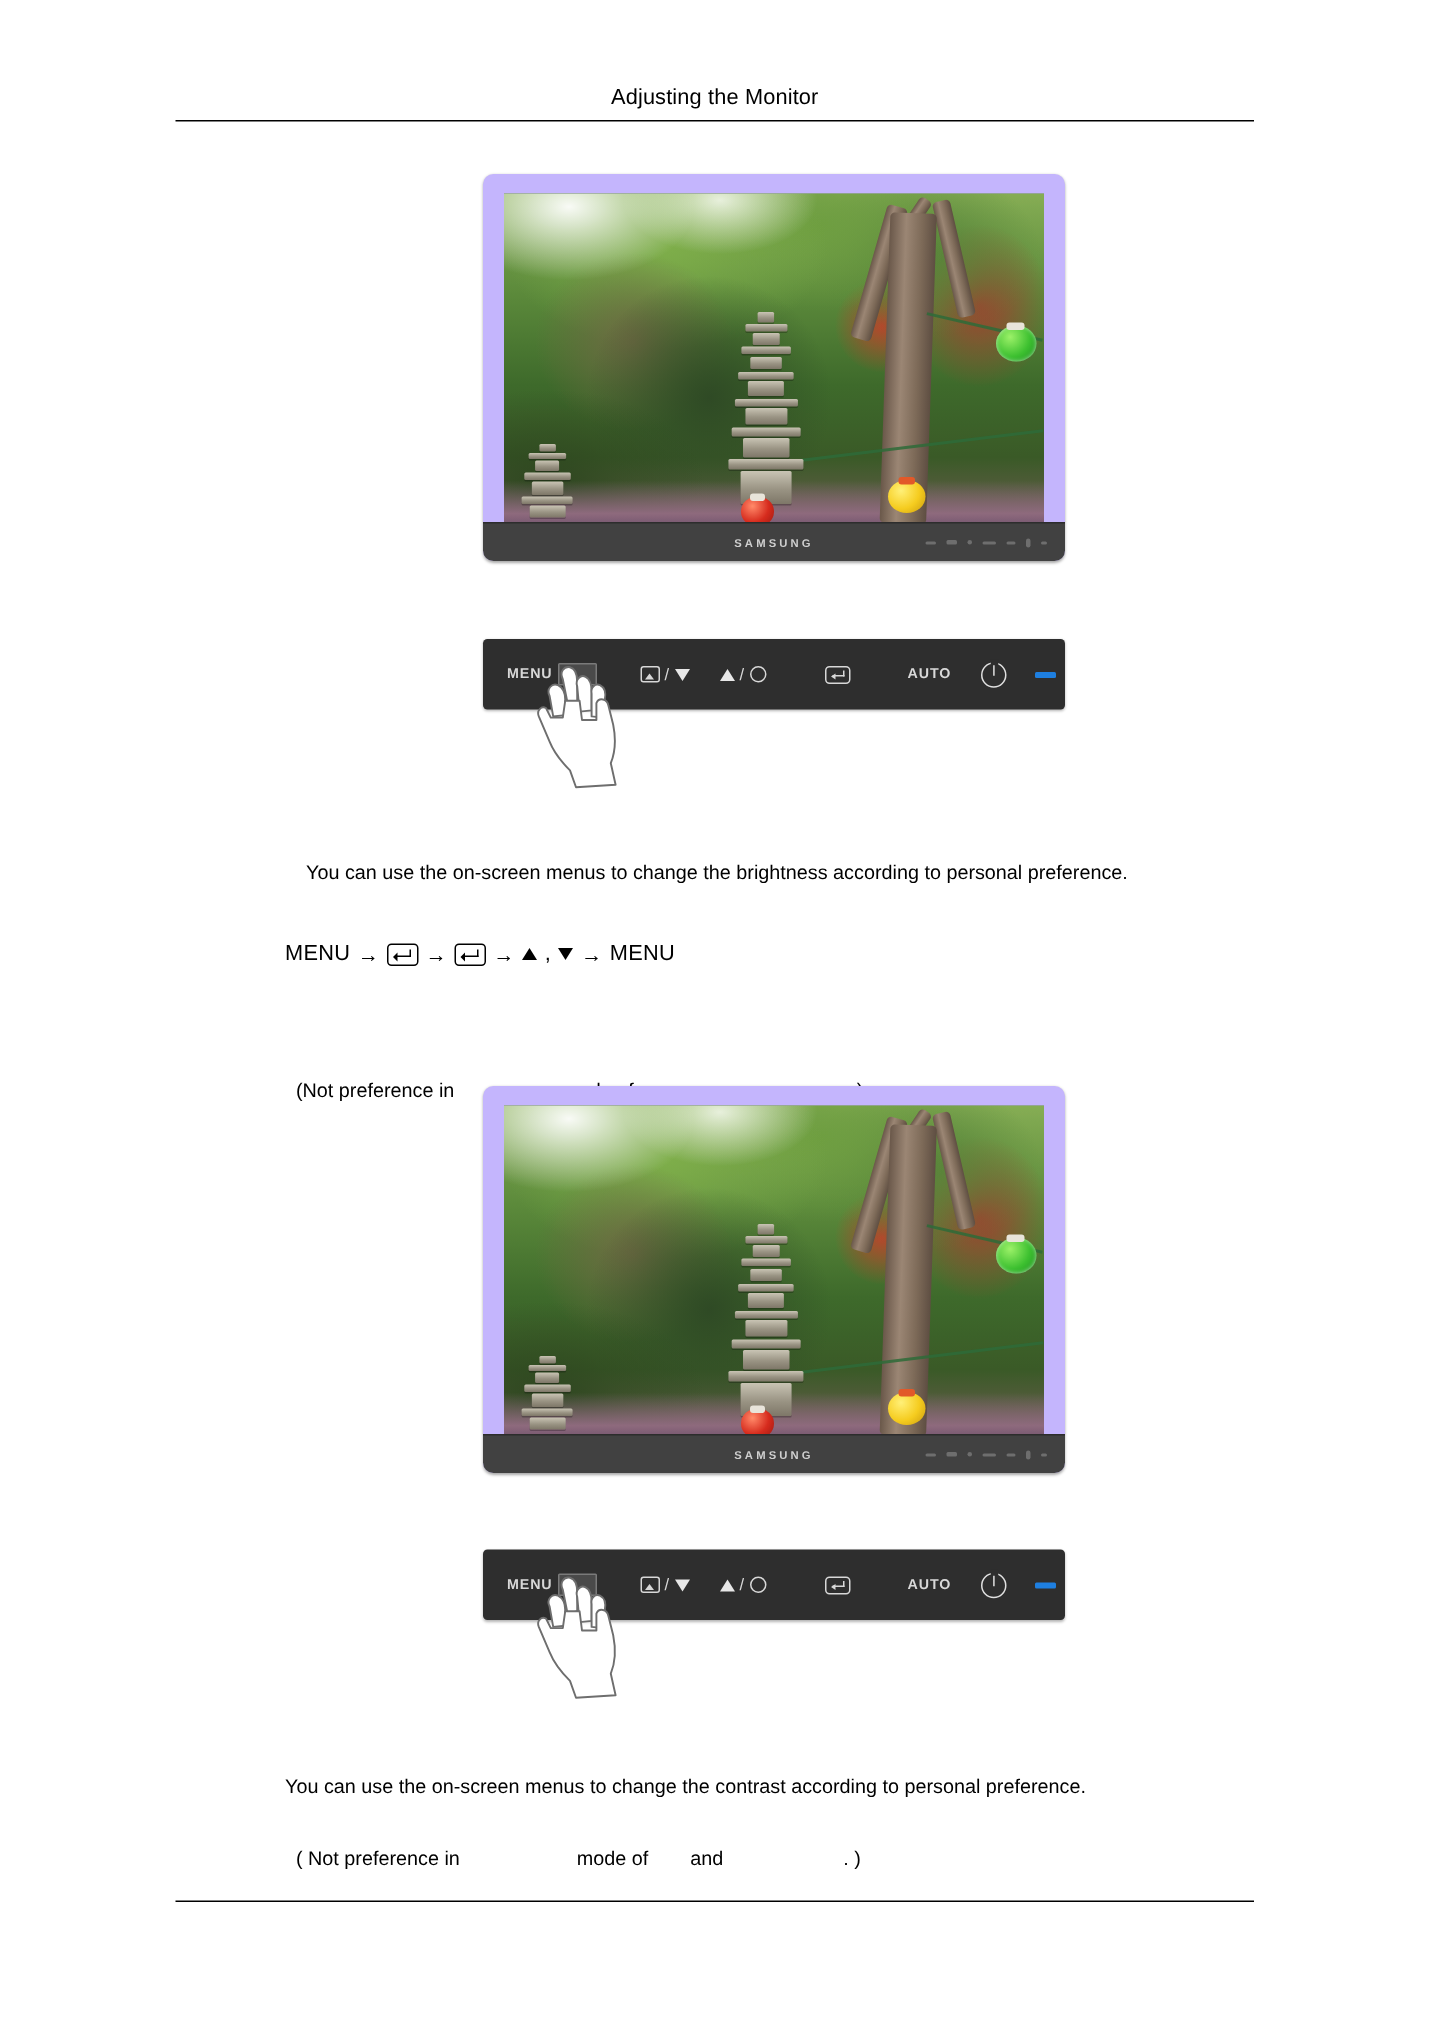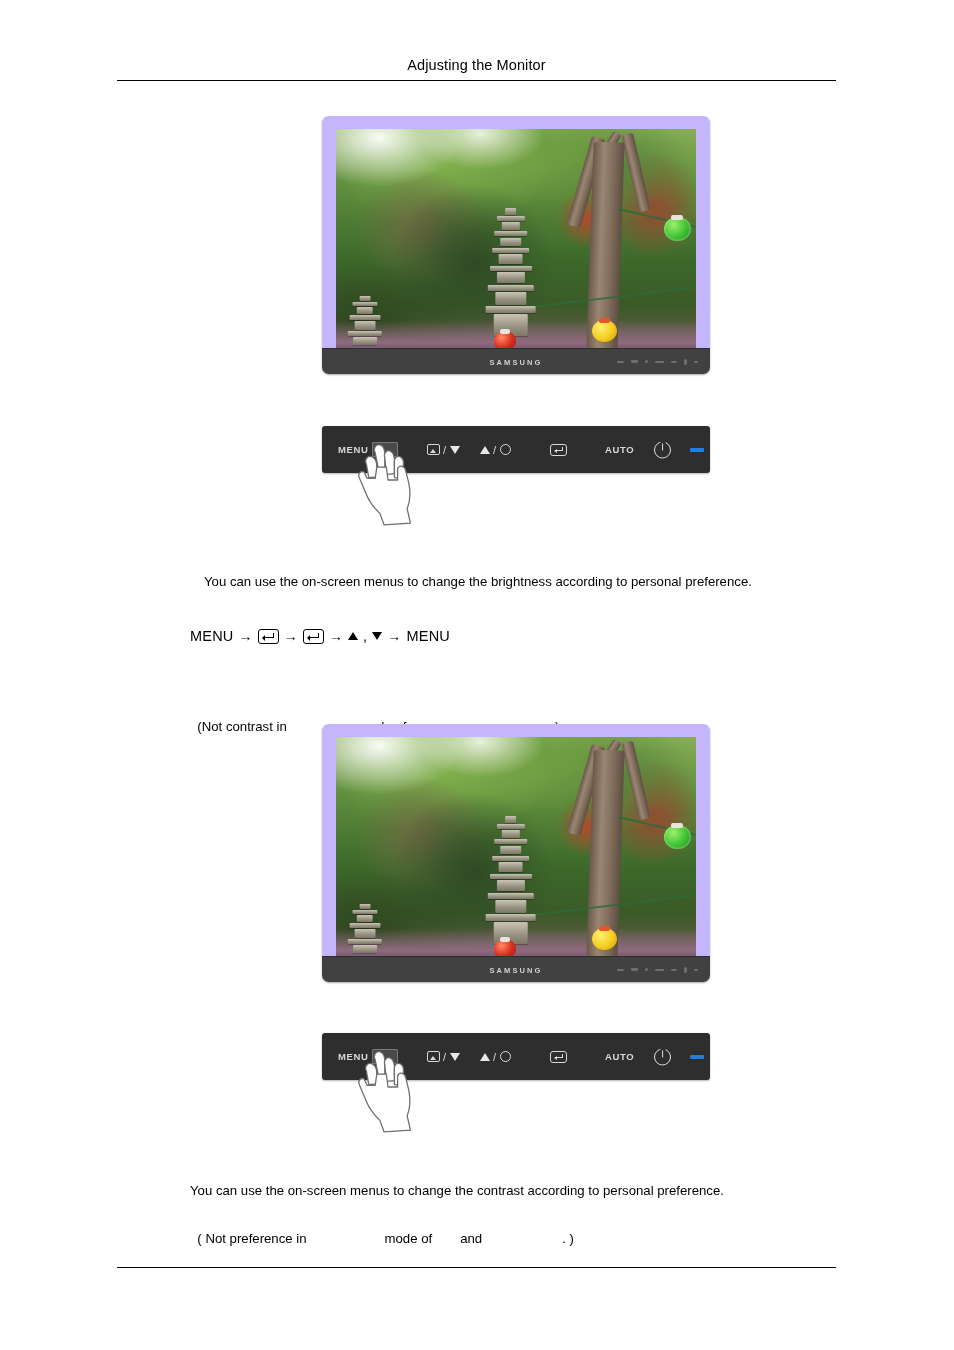--- a/index.html
+++ b/index.html
@@ -566,21 +566,21 @@
   <span class="key-enter"></span>
   <span class="arrow">→</span>
   <span class="tri-up"></span>
   <span>,</span>
   <span class="tri-down"></span>
   <span class="arrow">→</span>
   <span>MENU</span>
 </div>
 
 <div class="note-line" style="left:190px; top:704px;">
-  <span>(Not contrast in</span><span style="display:inline-block; width:72px;"></span><span>mode of</span><span style="display:inline-block; width:145px;"></span><span>.)</span>
+  <span>(Not preference in</span><span style="display:inline-block; width:72px;"></span><span>mode of</span><span style="display:inline-block; width:145px;"></span><span>.)</span>
 </div>
 
 <div class="monitor" style="left:322px; top:724px; width:388px; height:258px;">
   <div class="screen">
     <div class="photo">
       <div class="trunk trunk-b3"></div>
       <div class="trunk trunk-b1"></div>
       <div class="trunk trunk-b2"></div>
       <div class="trunk trunk-main"></div>
       <div class="wire" style="left:55%; top:76%; width:45%; transform:rotate(-7deg);"></div>

